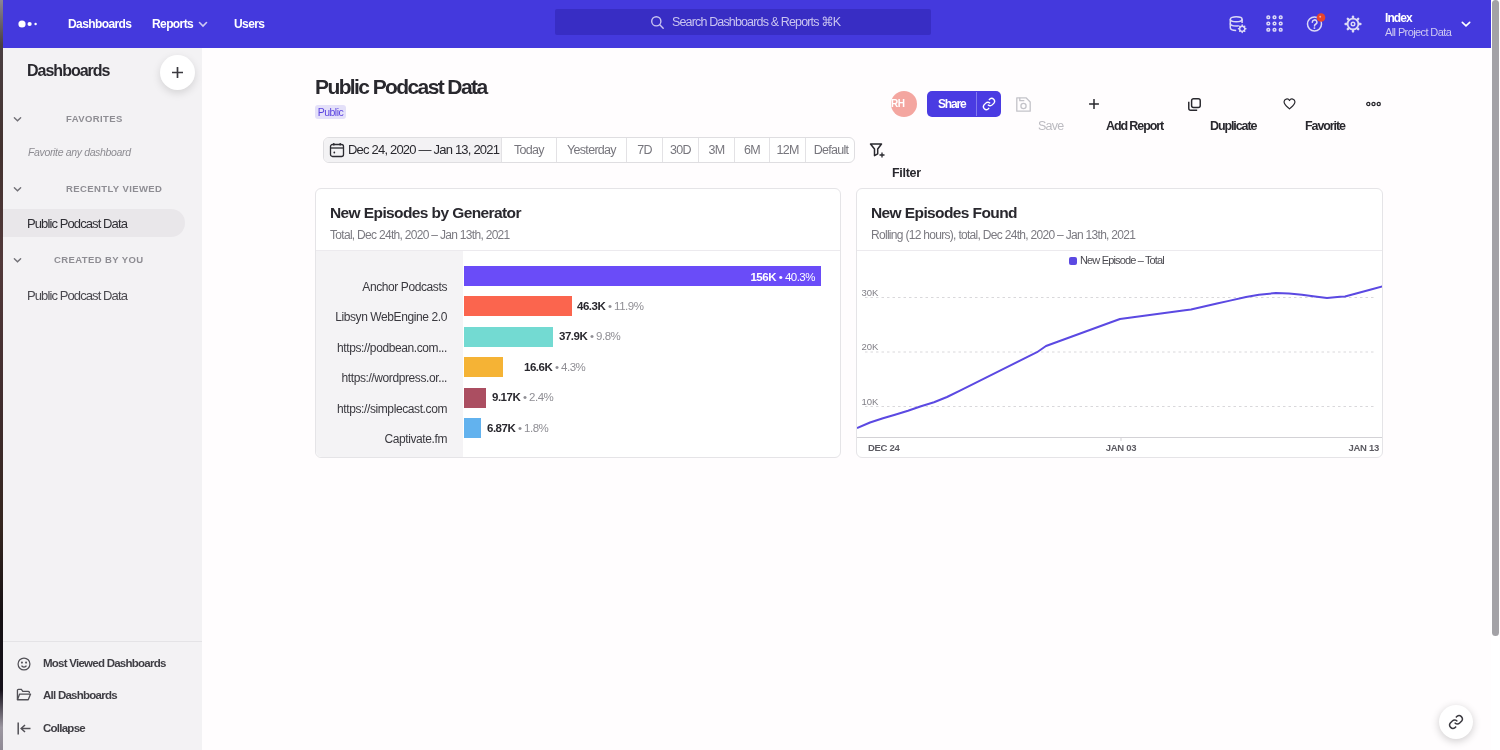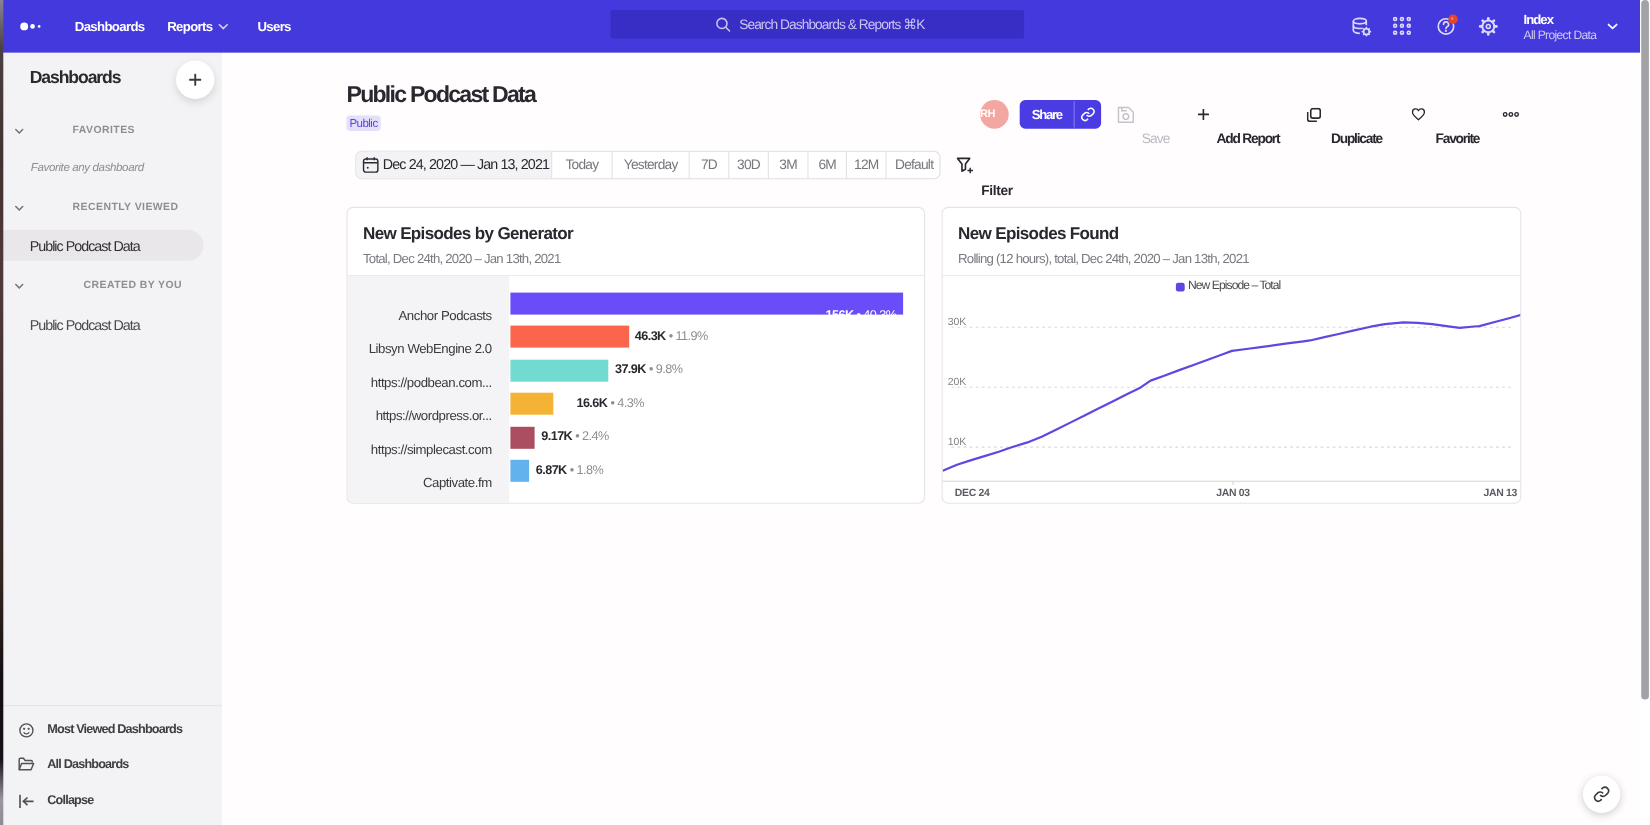--- a/index.html
+++ b/index.html
@@ -119,21 +119,21 @@
   <div style="position:absolute;left:28px;top:98px;color:#8d8c92;font-size:10.5px;letter-spacing:-0.35px;font-style:italic">Favorite any dashboard</div>
   <svg class="chev" style="left:13px;top:137px" viewBox="0 0 10 7">
       <path d="M1.5 1.5 L5 5 L8.5 1.5" stroke="#717076" stroke-width="1.5" fill="none" stroke-linecap="round"></path>
     </svg>
   <div class="sechead" style="left:33px;top:135px">RECENTLY VIEWED</div>
   <div style="position:absolute;left:0;top:161px;width:185px;height:28px;background:#e9e7ea;border-radius:0 14px 14px 0"></div>
   <div class="sideitem" style="left:27px;top:168px;color:#302f35">Public Podcast Data</div>
   <svg class="chev" style="left:13px;top:208px" viewBox="0 0 10 7">
       <path d="M1.5 1.5 L5 5 L8.5 1.5" stroke="#717076" stroke-width="1.5" fill="none" stroke-linecap="round"></path>
     </svg>
-  <div class="sechead" style="left:43px;top:206px">CREATED BY YOU</div>
+  <div class="sechead" style="left:21px;top:206px">CREATED BY YOU</div>
   <div class="sideitem" style="left:27px;top:240px;color:#4a494f">Public Podcast Data</div>
 
   <div style="position:absolute;left:0px;top:593px;width:202px;height:1px;background:#e4e3e6"></div>
   <svg class="icon" style="left:17px;top:609px" width="14" height="14" viewBox="0 0 17 17" fill="none" stroke="#515056" stroke-width="1.5">
     <circle cx="8.5" cy="8.5" r="7.2"></circle>
       <circle cx="6" cy="6.8" r="0.5" fill="#515056"></circle>
       <circle cx="11" cy="6.8" r="0.5" fill="#515056"></circle>
       <path d="M5.5 10.5 a3.4 3.4 0 0 0 6 0"></path>
   </svg>
   <div class="botitem" style="left:43px;top:609px">Most Viewed Dashboards</div>
@@ -220,21 +220,21 @@
   <div class="cardsub">Total, Dec 24th, 2020 – Jan 13th, 2021</div>
   <div style="position:absolute;left:0;top:61px;width:524px;height:1px;background:#eceaee"></div>
   <div style="position:absolute;left:0;top:62px;width:147px;height:206px;background:#f4f3f5;border-radius:0 0 0 6px"></div>
   <div class="barlabel" style="left:10px;top:80px">Anchor Podcasts</div>
   <div class="barlabel" style="left:10px;top:110px">Libsyn WebEngine 2.0</div>
   <div class="barlabel" style="left:10px;top:141px">https://podbean.com...</div>
   <div class="barlabel" style="left:10px;top:171px">https://wordpress.or...</div>
   <div class="barlabel" style="left:10px;top:202px">https://simplecast.com</div>
   <div class="barlabel" style="left:10px;top:232px">Captivate.fm</div>
   <div class="bar" style="left:148px;top:77px;width:357px;background:#6a4cf8">
-    <div style="position:absolute;right:6px;top:15px;line-height:13px;color:#fff;font-size:11.5px;font-weight:700;letter-spacing:-0.5px">156K <span style="font-weight:400">• 40.3%</span></div>
+    <div style="position:absolute;right:6px;top:5px;line-height:13px;color:#fff;font-size:11.5px;font-weight:700;letter-spacing:-0.5px">156K <span style="font-weight:400">• 40.3%</span></div>
   </div>
   <div class="bar" style="left:148px;top:107px;width:108px;background:#fb654e"></div>
   <div class="barval" style="left:261px;top:110.5px">46.3K <span>• 11.9%</span></div>
   <div class="bar" style="left:148px;top:138px;width:89px;background:#73dad2"></div>
   <div class="barval" style="left:243px;top:141px">37.9K <span>• 9.8%</span></div>
   <div class="bar" style="left:148px;top:168px;width:39px;background:#f5b335"></div>
   <div class="barval" style="left:208px;top:171.5px">16.6K <span>• 4.3%</span></div>
   <div class="bar" style="left:148px;top:199px;width:22px;background:#ab4e61"></div>
   <div class="barval" style="left:176px;top:202px">9.17K <span>• 2.4%</span></div>
   <div class="bar" style="left:148px;top:229px;width:17px;background:#62b2ee"></div>

